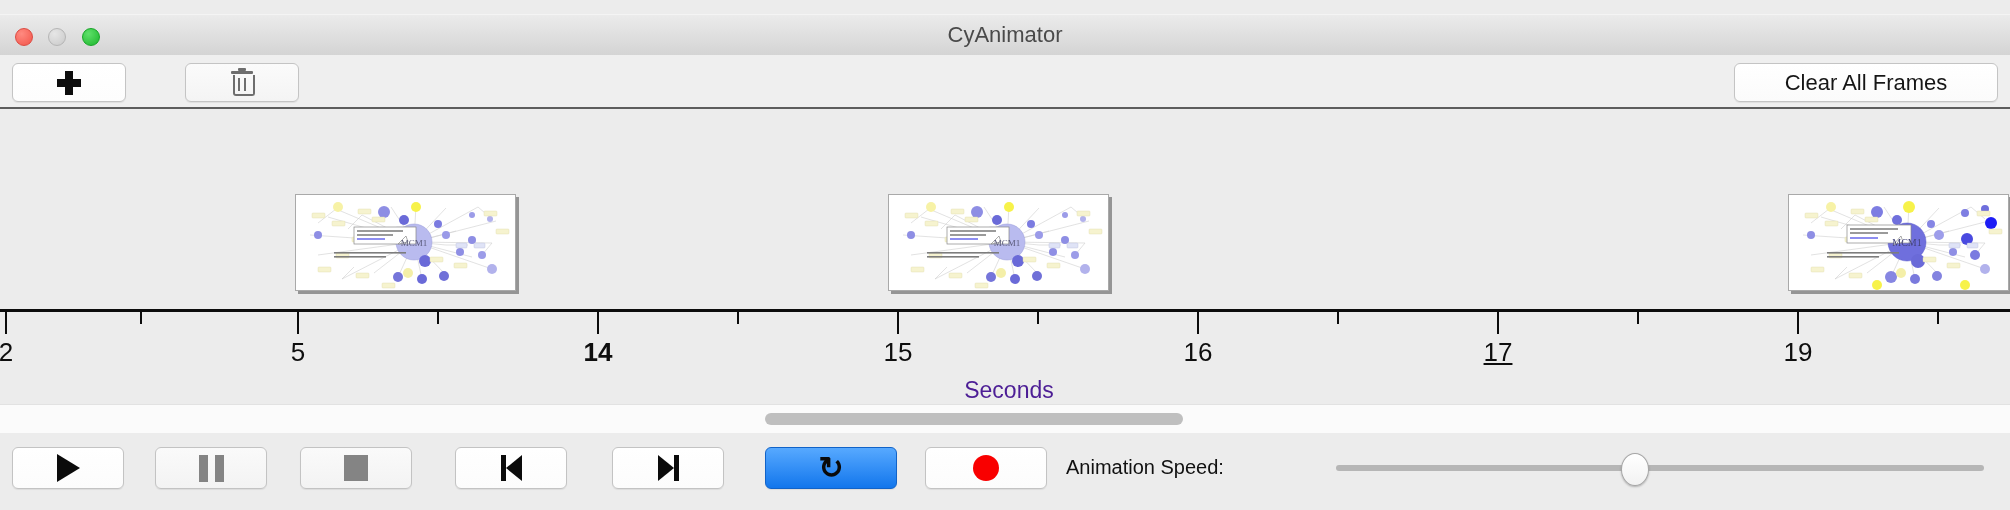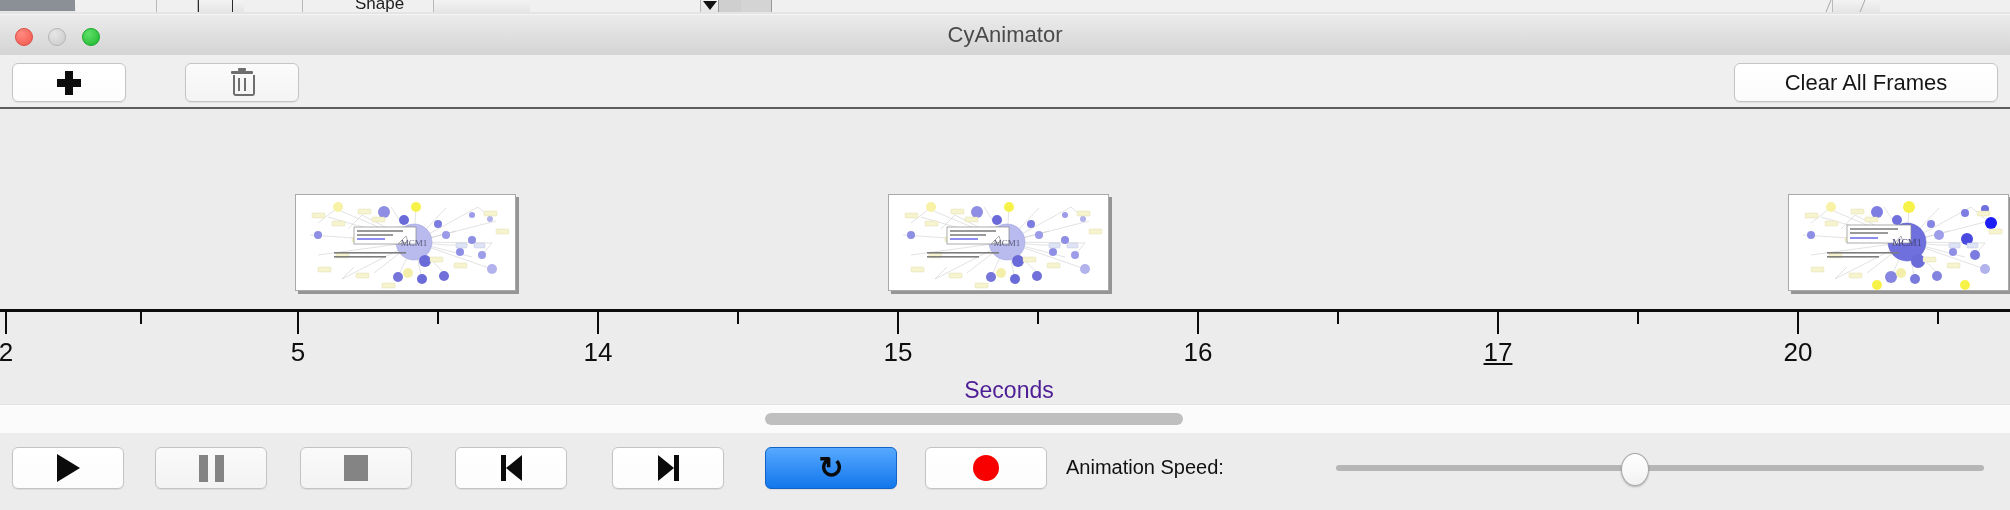--- a/index.html
+++ b/index.html
@@ -123,38 +123,20 @@
     background:#b6b6b6;border-radius:3px;}
   .slider .thumb{position:absolute;left:300px;top:6px;width:26px;height:31px;
     border-radius:50%;background:linear-gradient(#ffffff,#f2f2f2);
     border:1px solid #a5a5a5;box-shadow:0 1px 2px rgba(0,0,0,.25);}
 </style>
 </head>
 <body>
 
 <div id="app">
 
-  <div class="bg-strip">
-    <div class="darkbox"></div>
-    <div class="seg" style="left:76px;width:80px;"></div>
-    <div class="seg" style="left:157px;width:40px;"></div>
-    <div class="tick" style="left:198px;"></div>
-    <div class="tick" style="left:232px;"></div>
-    <div class="seg" style="left:244px;width:58px;"></div>
-    <div class="seg" style="left:303px;width:130px;"></div>
-    <div class="shape-txt">Shape</div>
-    <div class="seg" style="left:530px;width:170px;"></div>
-    <div class="arrow"></div>
-    <div class="graybtn"></div>
-    <div class="graybtn2"></div>
-    <div class="seg" style="left:772px;width:1060px;"></div>
-    <div class="slash" style="left:1828px;"></div>
-    <div class="slash" style="left:1862px;"></div>
-    <div class="seg" style="left:1880px;width:130px;border:none;"></div>
-  </div>
 
   <div class="titlebar">
     <div class="traffic tl-close"></div>
     <div class="traffic tl-min"></div>
     <div class="traffic tl-max"></div>
     <div class="win-title">CyAnimator</div>
   </div>
 
   <div class="toolbar">
     <div class="tbtn white" id="add-frame-button">
@@ -450,25 +432,25 @@
     <div class="tick minor" style="left:1037px;"></div>
     <div class="tick major" style="left:1197px;"></div>
     <div class="tick minor" style="left:1337px;"></div>
     <div class="tick major" style="left:1497px;"></div>
     <div class="tick minor" style="left:1637px;"></div>
     <div class="tick major" style="left:1797px;"></div>
     <div class="tick minor" style="left:1937px;"></div>
 
     <div class="tick-label" style="left:6px;">2</div>
     <div class="tick-label" style="left:298px;">5</div>
-    <div class="tick-label" style="left:598px;">14</div>
+    <div class="tick-label" style="left:598px;font-weight:bold;">14</div>
     <div class="tick-label" style="left:898px;">15</div>
     <div class="tick-label" style="left:1198px;">16</div>
     <div class="tick-label" style="left:1498px;text-decoration:underline;">17</div>
-    <div class="tick-label" style="left:1798px;">20</div>
+    <div class="tick-label" style="left:1798px;">19</div>
 
     <div class="seconds-label">Seconds</div>
   </div>
 
   <div class="hscroll">
     <div class="thumb" style="left: 765px; width: 418px;"></div>
   </div>
 
   <div class="controls">
     <div class="cbtn white" id="play-button">

